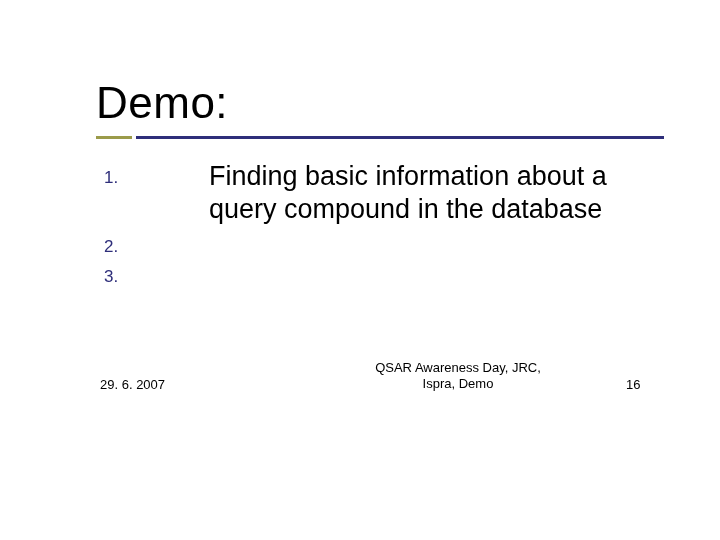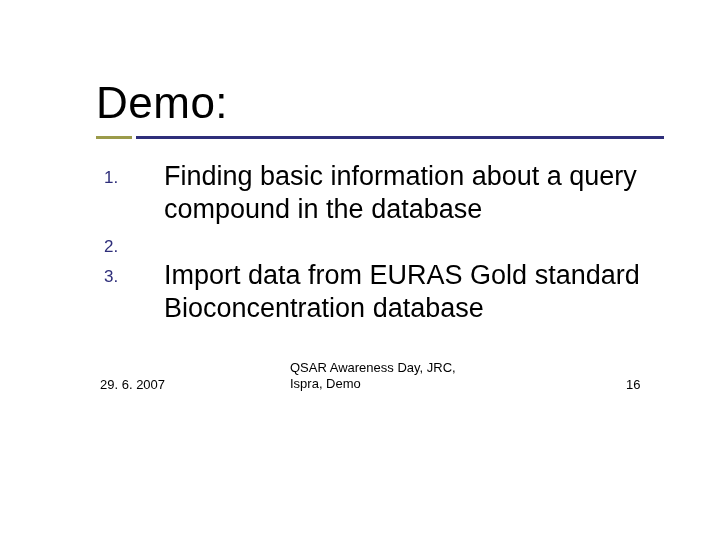--- a/index.html
+++ b/index.html
@@ -81,38 +81,39 @@
     font-size: 17px;
     color: #2e2e7a;
     padding-top: 8px;
     text-align: left;
   }
   .item-text {
     flex: 1 1 auto;
     font-size: 27px;
     line-height: 1.24;
     font-weight: 400;
+    margin-left: 45px;
   }
   .footer {
     position: absolute;
     left: 0;
     right: 0;
     bottom: 20px;
     padding: 0 24px 0 100px;
     display: flex;
     align-items: flex-end;
     font-size: 13px;
   }
   .footer-left {
     flex: 0 0 190px;
     text-align: left;
   }
   .footer-center {
     flex: 1 1 auto;
-    text-align: left;
+    text-align: center;
     line-height: 1.25;
   }
   .footer-right {
     flex: 0 0 70px;
   }
 </style>
 </head>
 <body>
 
 <div class="slide">
@@ -134,21 +135,20 @@
         <div class="marker">1.</div>
         <div class="item-text">Finding basic information about a query compound in the database</div>
       </div>
 
       <div class="list-item">
         <div class="marker">2.</div>
       </div>
 
       <div class="list-item">
         <div class="marker">3.</div>
-        <div class="item-text">Import data from EURAS Gold standard Bioconcentration database</div>
       </div>
 
     </div>
   </div>
 
   <div class="footer">
     <div class="footer-left">29. 6. 2007</div>
     <div class="footer-center">
       <span>QSAR Awareness Day, JRC,</span><br>
       <span>Ispra, Demo</span>

